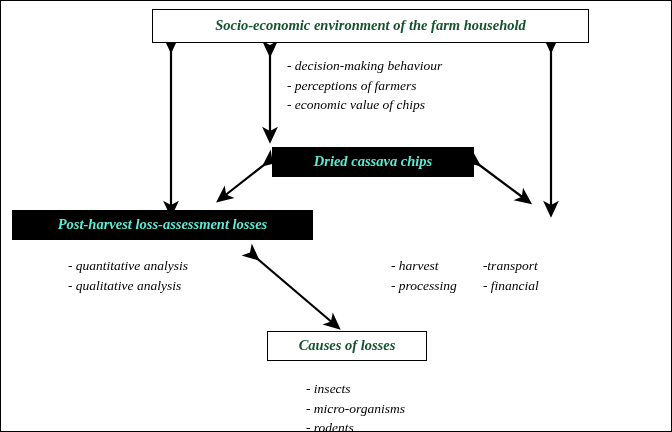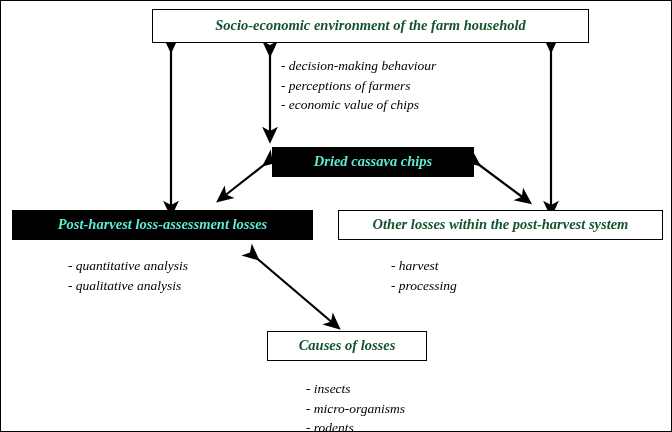--- a/index.html
+++ b/index.html
@@ -88,47 +88,48 @@
 
     <line x1="473" y1="160" x2="524" y2="198" stroke="#000000" stroke-width="2.2" marker-start="url(#ah)" marker-end="url(#ah)"></line>
 
     <line x1="252" y1="254" x2="333" y2="323" stroke="#000000" stroke-width="2.2" marker-start="url(#ah)" marker-end="url(#ah)"></line>
   </svg>
 
   <div class="node light" style="left:151px; top:8px; width:437px; height:34px;">
     <span>Socio-economic environment of  the farm household</span>
   </div>
 
-  <div class="notes" style="left:280px; top:55px;">
+  <div class="notes" style="left:286px; top:55px;">
     <div>- decision-making behaviour</div>
     <div>- perceptions of farmers</div>
     <div>- economic value of chips</div>
   </div>
 
   <div class="node dark" style="left:271px; top:146px; width:202px; height:30px;">
     <span>Dried cassava chips</span>
   </div>
 
   <div class="node dark" style="left:11px; top:209px; width:301px; height:30px;">
     <span>Post-harvest loss-assessment losses</span>
   </div>
 
-  <div class="node light" style="left:337px; top:209px; width:325px; height:30px;">
-    <span>Other losses within the post-harvest system</span>
-  </div>
 
   <div class="notes" style="left:67px; top:255px;">
     <div>- quantitative analysis</div>
     <div>- qualitative analysis</div>
   </div>
 
   <div class="notes two-col" style="left:390px; top:255px;">
     <div class="col">
       <div>- harvest</div>
       <div>- processing</div>
+    </div>
+    <div class="col">
+      <div>-transport</div>
+      <div>- financial</div>
     </div>
   </div>
 
   <div class="node light" style="left:266px; top:330px; width:160px; height:30px;">
     <span>Causes of losses</span>
   </div>
 
   <div class="notes" style="left:305px; top:378px;">
     <div>- insects</div>
     <div>- micro-organisms</div>

